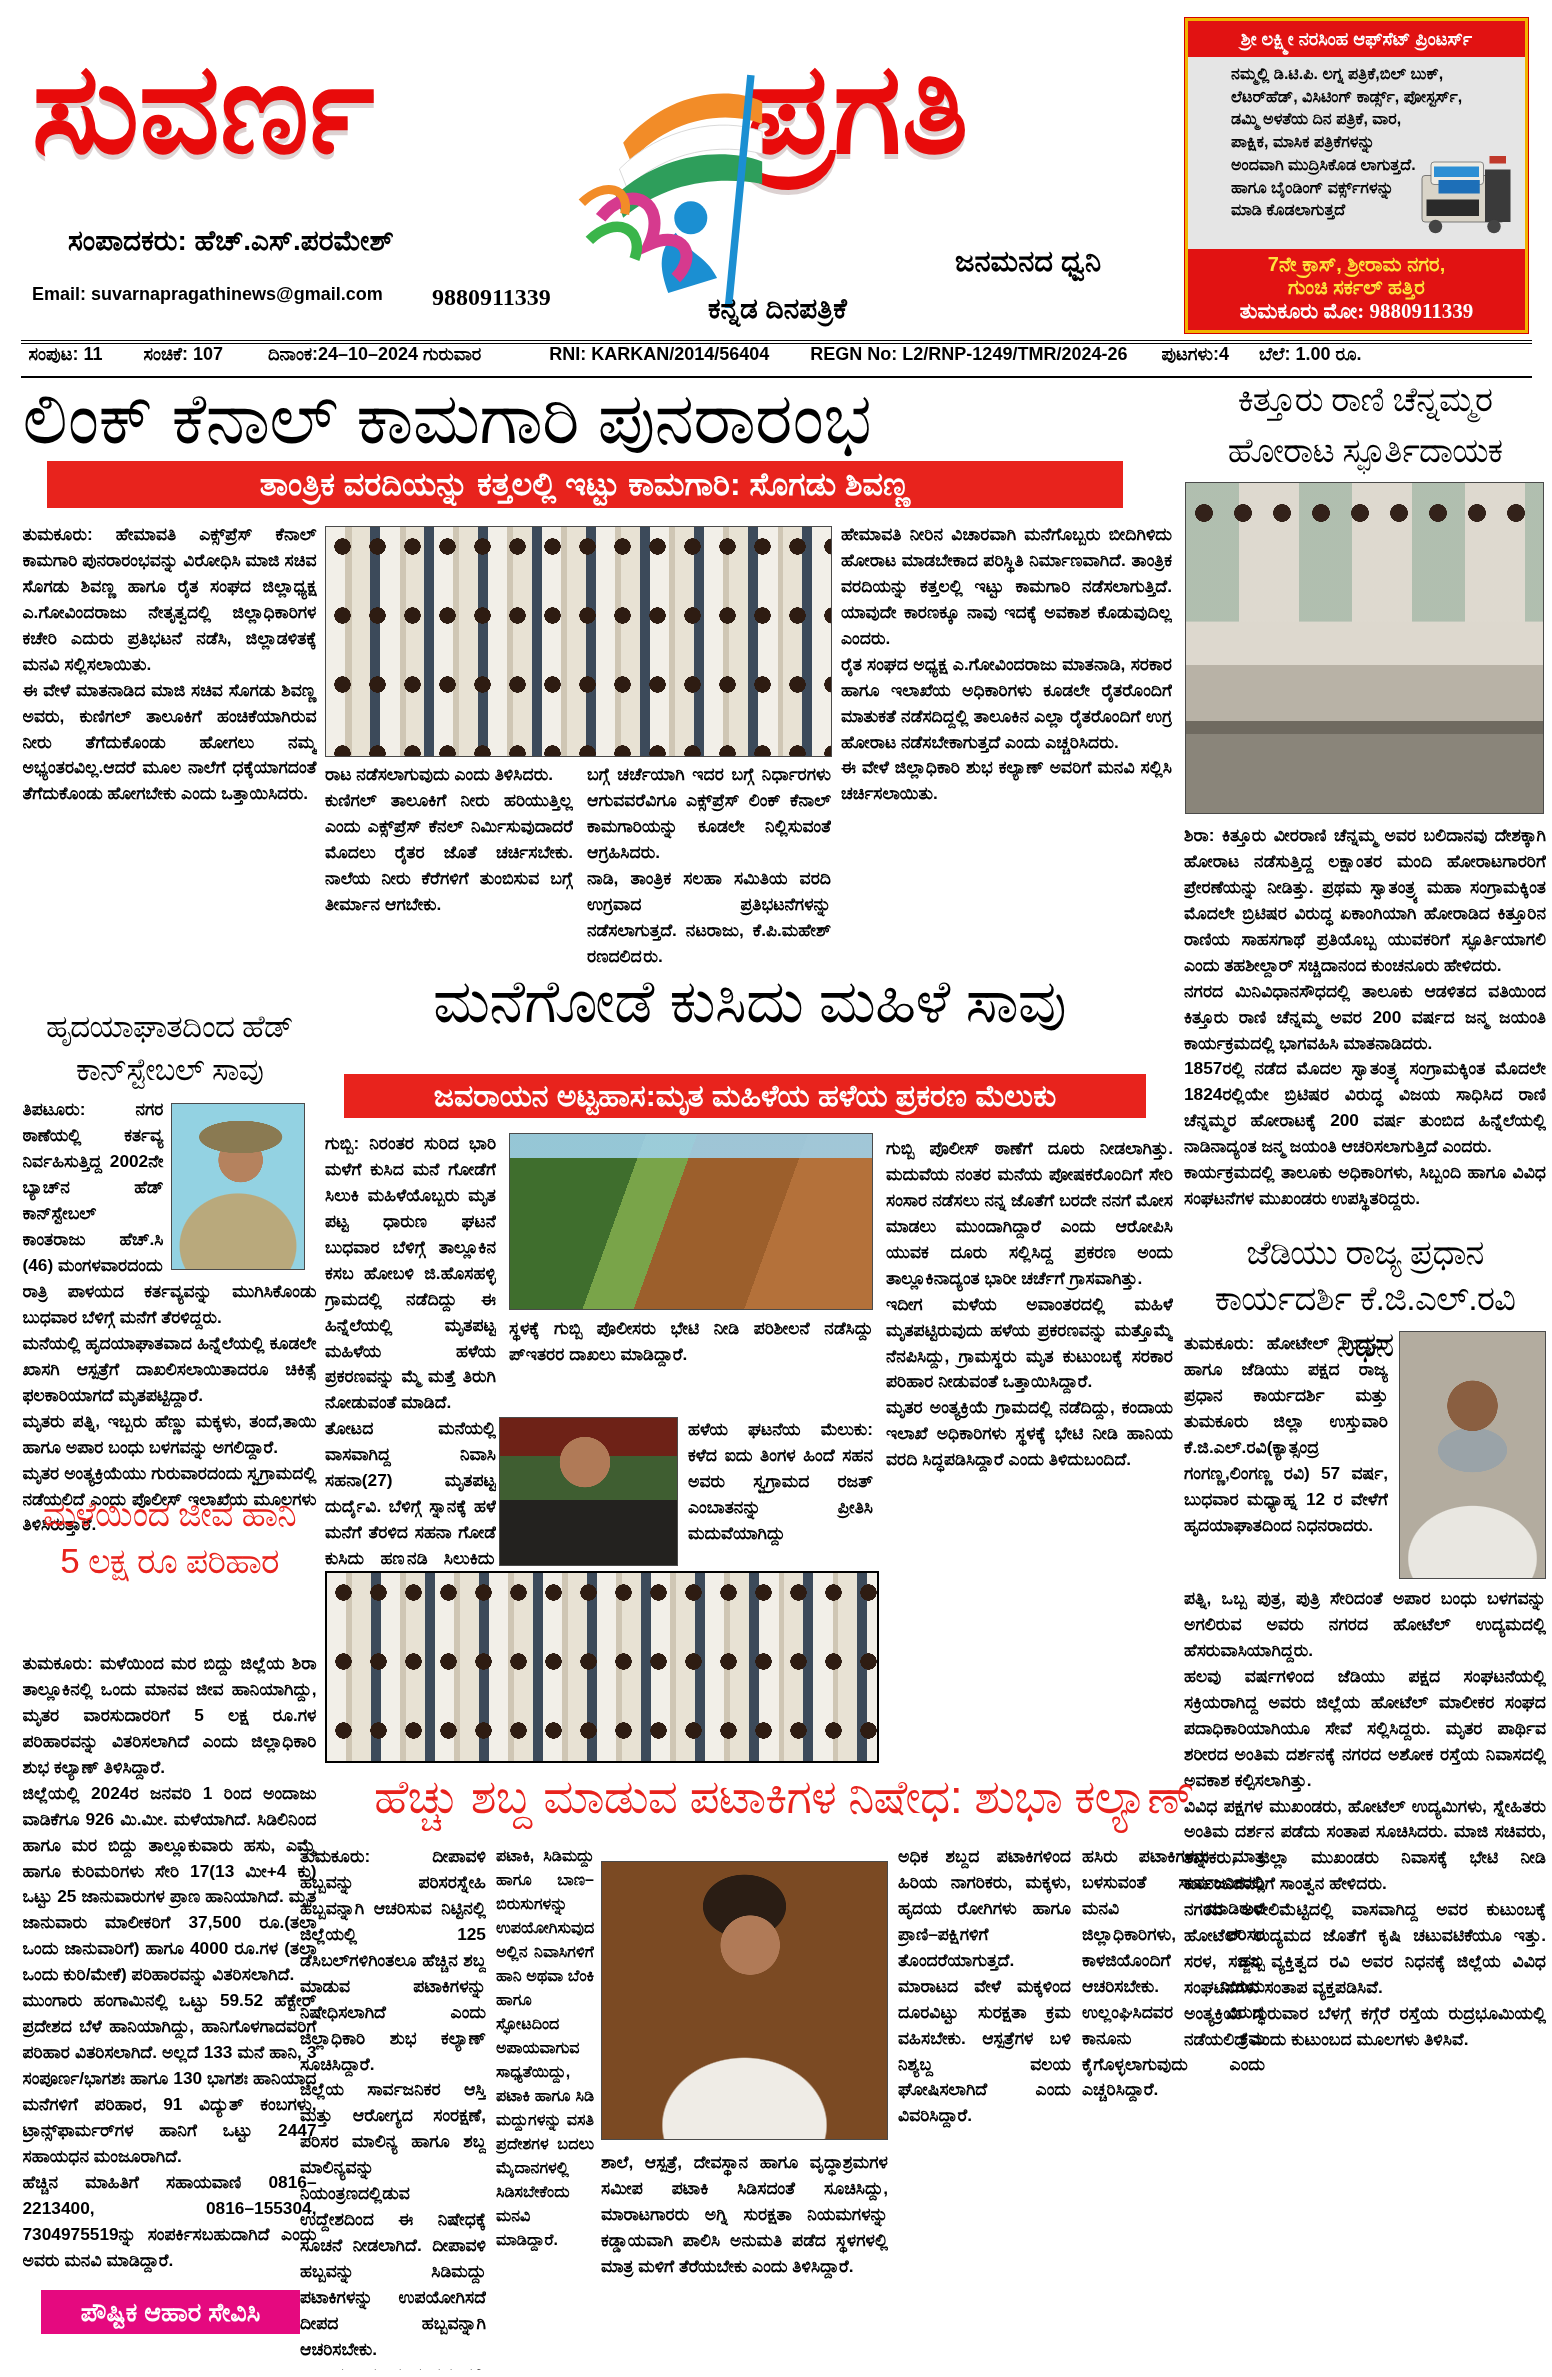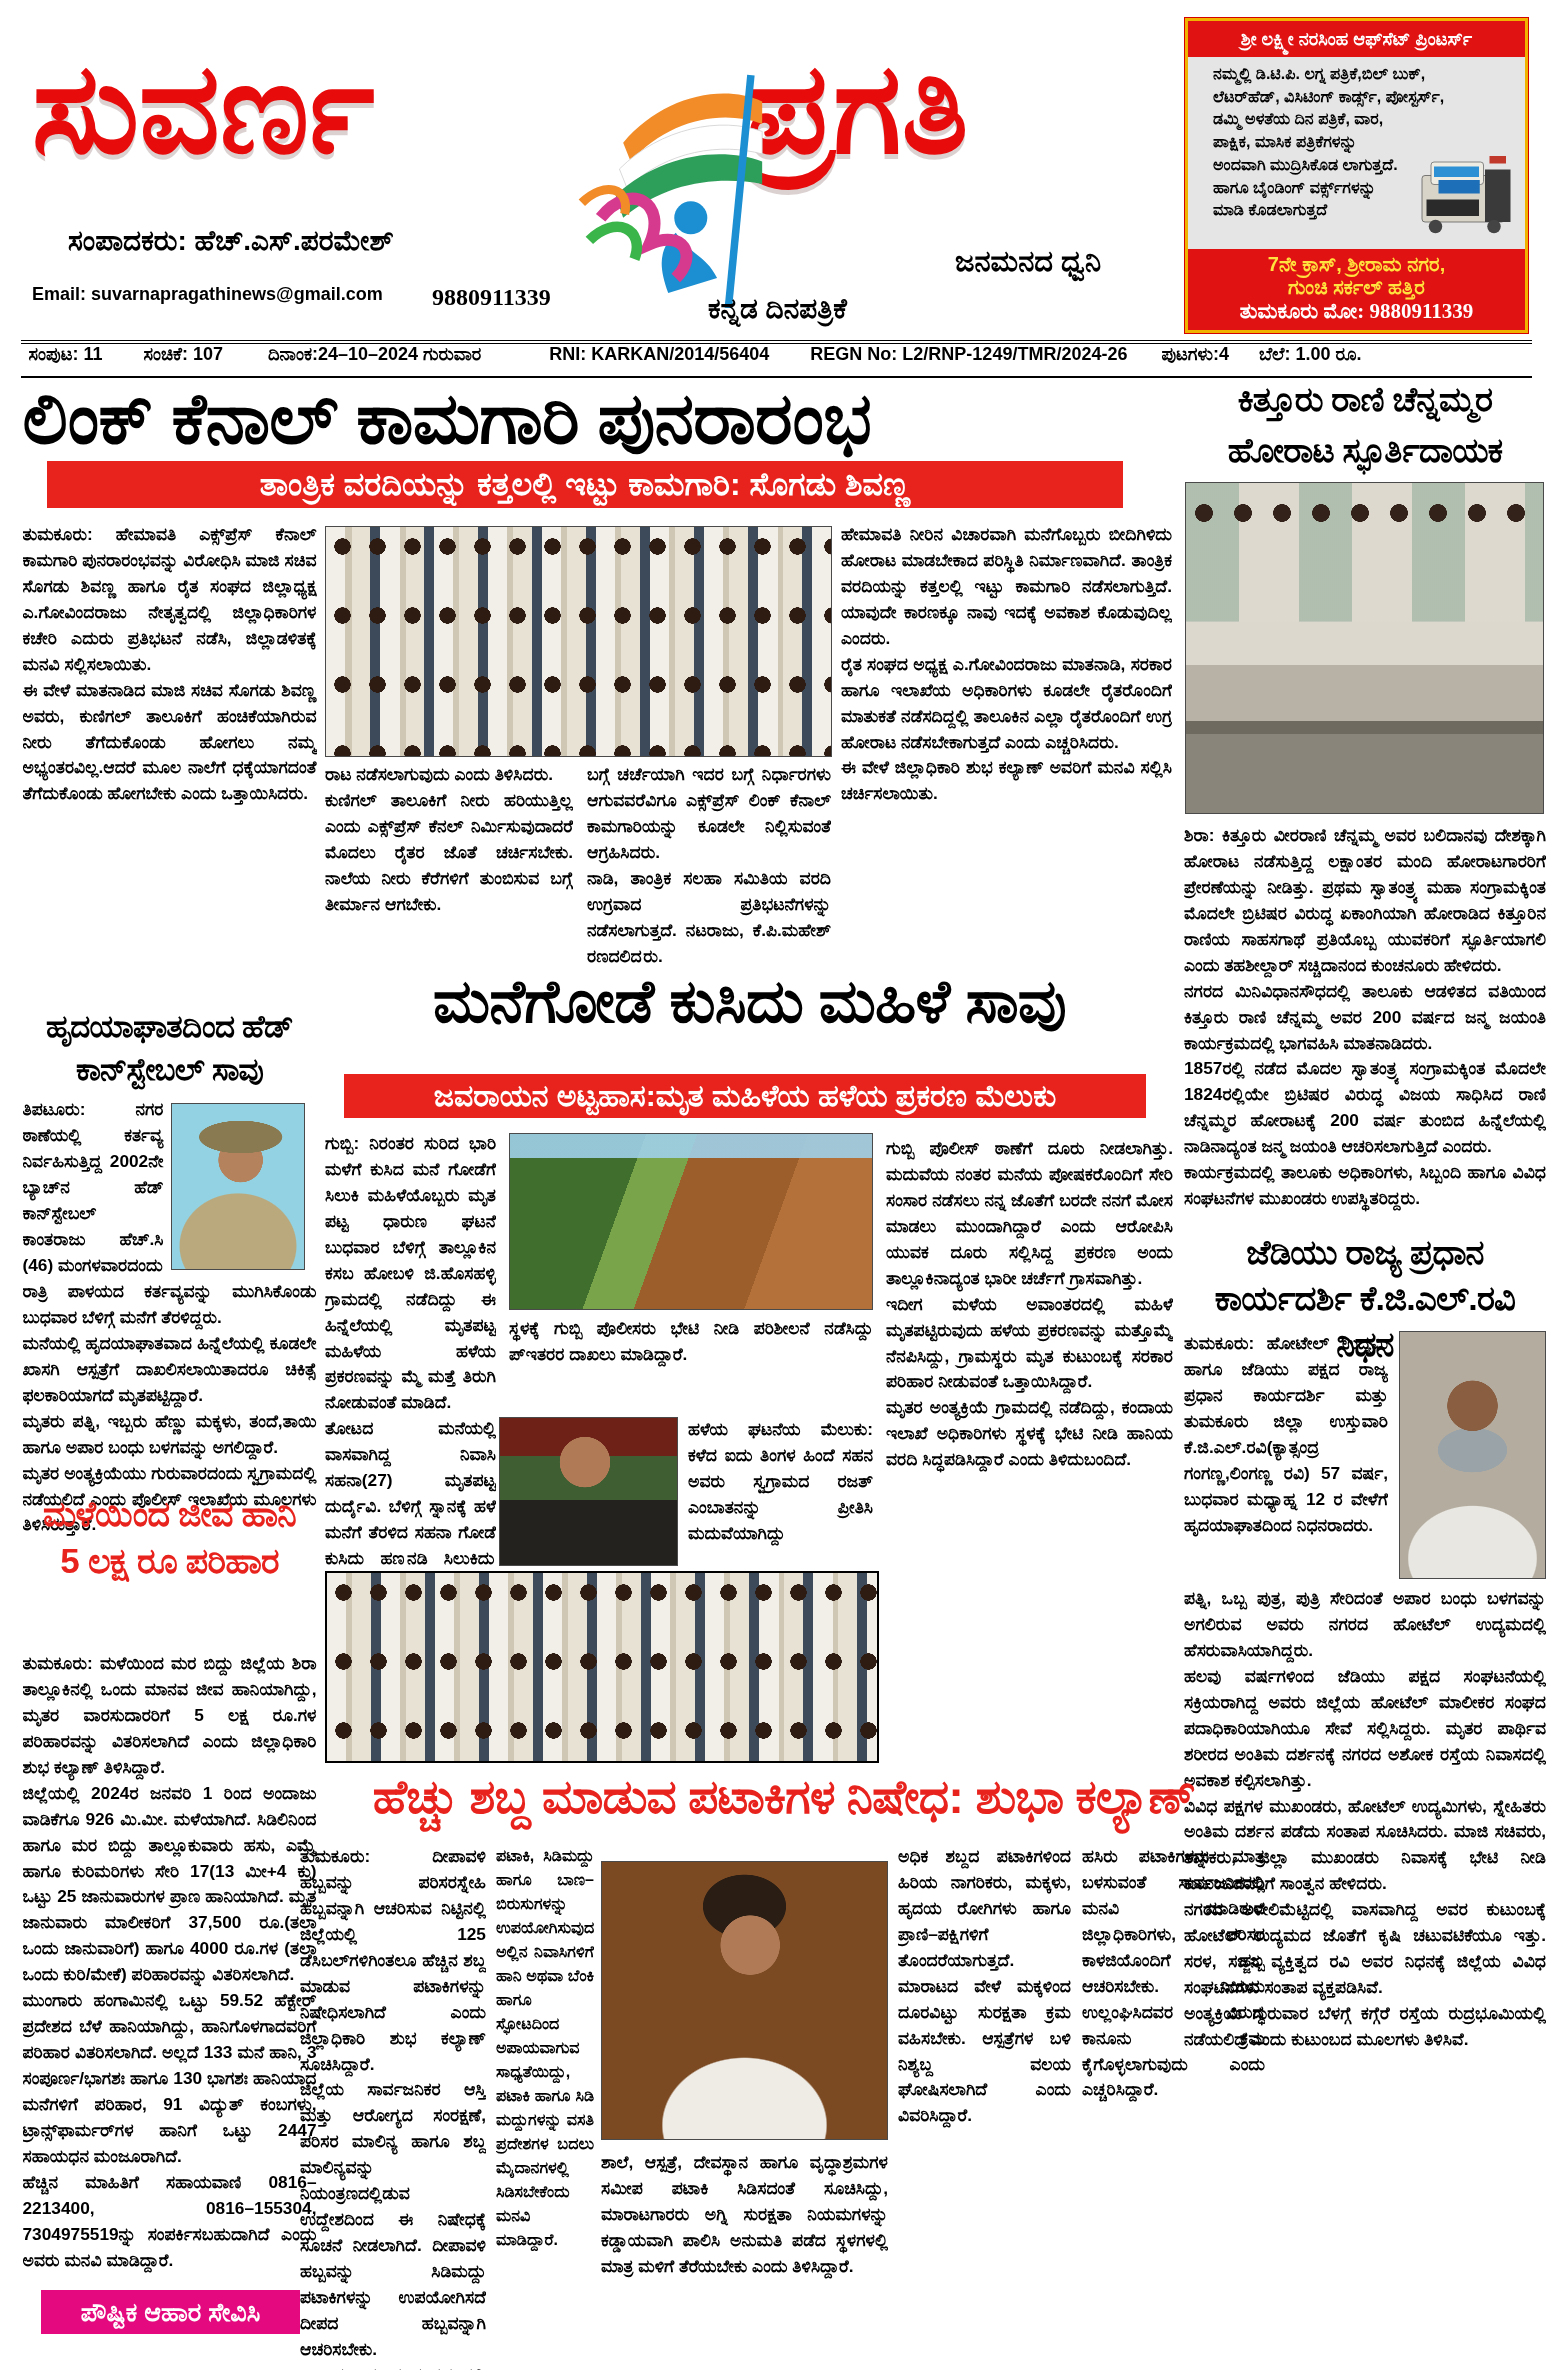--- a/index.html
+++ b/index.html
@@ -1,19 +1,19 @@
 <!DOCTYPE html>
 <html style="font-size:12px"><head>
 <meta charset="utf-8">
 <style>
   html,body{margin:0;padding:0;background:#ffffff;}
   body{width:1553px;height:2377px;position:relative;font-family:"Liberation Sans","DejaVu Sans",sans-serif;color:#000;}
   .abs{position:absolute;}
   .txt{font-size:17.3px;font-weight:600;line-height:1.5;text-align:justify;white-space:pre-line;overflow:hidden;}
-  .headline{font-weight:700;color:#000;line-height:1.04;letter-spacing:-0.8px;}
+  .headline{font-weight:400;color:#000;line-height:1.04;letter-spacing:-0.8px;}
   .banner{background:#e8231d;color:#fff;font-weight:800;text-align:center;white-space:pre-line;}
   .photo{border:0.8px solid #4a4a4a;box-sizing:border-box;}
   .mast-red{color:#e80b0b;font-weight:800;text-shadow:0 5.3px 0 rgba(60,0,0,0.18);}
   
   .ph-people{background-color:#b9a88e;background-image:
     radial-gradient(circle 8.3px at 16.5px 19.5px,#2e1c12 97%,transparent),
     repeating-linear-gradient(90deg,#f2efe8 0 19.5px,#cfc6b4 19.5px 25.5px,#e8e2d4 25.5px 44px,#3c4a5a 44px 54px),
     linear-gradient(180deg,rgba(214,205,186,.95) 0%,rgba(170,152,122,.45) 45%,rgba(92,78,62,.35) 100%);
     background-size:35px 69px,100% 100%,100% 100%;}
   .ph-hall{background-color:#cfc9bd;background-image:
@@ -62,21 +62,21 @@
     <path d="M5 230 C35 200,70 210,62 245" fill="none" stroke="#f28c28" stroke-width="12"></path>
   </svg>
   <div class="abs" style="left:68px;top:225px;font-size:28px;font-weight:800;">ಸಂಪಾದಕರು: ಹೆಚ್.ಎಸ್.ಪರಮೇಶ್</div>
   <div class="abs" style="left:32px;top:284px;font-size:18px;font-weight:800;">Email: suvarnapragathinews@gmail.com</div>
   <div class="abs" style="left:432px;top:284px;font-size:24px;font-weight:800;font-family:'Liberation Serif',serif;">9880911339</div>
   <div class="abs" style="left:955px;top:245px;font-size:29px;font-weight:800;">ಜನಮನದ ಧ್ವನಿ</div>
   <div class="abs" style="left:672px;top:293px;font-size:28px;font-weight:800;margin-left:36px;">ಕನ್ನಡ ದಿನಪತ್ರಿಕೆ</div>
 
   <div class="abs" style="left:1185px;top:18px;width:343px;height:315px;border:3px solid #f0b400;outline:1.5px solid #d40000;background:#e5e5e5;box-sizing:border-box;">
     <div style="background:#e11212;color:#fff;font-weight:800;font-size:18px;text-align:center;padding:7.5px 3px;">ಶ್ರೀ ಲಕ್ಷ್ಮೀ ನರಸಿಂಹ ಆಫ್‌ಸೆಟ್ ಪ್ರಿಂಟರ್ಸ್</div>
-    <div style="font-size:16px;font-weight:700;line-height:1.42;padding:6px 25px;white-space:pre-line;">ನಮ್ಮಲ್ಲಿ ಡಿ.ಟಿ.ಪಿ. ಲಗ್ನ ಪತ್ರಿಕೆ,ಬಿಲ್ ಬುಕ್,
+    <div style="font-size:16px;font-weight:700;line-height:1.42;padding:6px 25px;white-space:pre-line;margin-left:18px;">ನಮ್ಮಲ್ಲಿ ಡಿ.ಟಿ.ಪಿ. ಲಗ್ನ ಪತ್ರಿಕೆ,ಬಿಲ್ ಬುಕ್,
 ಲೆಟರ್‌ಹೆಡ್, ವಿಸಿಟಿಂಗ್ ಕಾರ್ಡ್ಸ್, ಪೋಸ್ಟರ್ಸ್,
 ಡಮ್ಮಿ ಅಳತೆಯ ದಿನ ಪತ್ರಿಕೆ, ವಾರ,
 ಪಾಕ್ಷಿಕ, ಮಾಸಿಕ ಪತ್ರಿಕೆಗಳನ್ನು
 ಅಂದವಾಗಿ ಮುದ್ರಿಸಿಕೊಡ ಲಾಗುತ್ತದೆ.
 ಹಾಗೂ ಬೈಂಡಿಂಗ್ ವರ್ಕ್ಸ್‌ಗಳನ್ನು
 ಮಾಡಿ ಕೊಡಲಾಗುತ್ತದೆ</div>
     <svg class="abs" style="right:4.5px;top:126px;" width="105" height="90" viewBox="0 0 140 120">
       <rect x="8" y="38" width="110" height="62" rx="4" fill="#d9d4c8" stroke="#555"></rect>
       <rect x="20" y="20" width="70" height="30" rx="4" fill="#efece4" stroke="#666"></rect>
       <rect x="24" y="26" width="60" height="14" fill="#2d8fd4"></rect>

